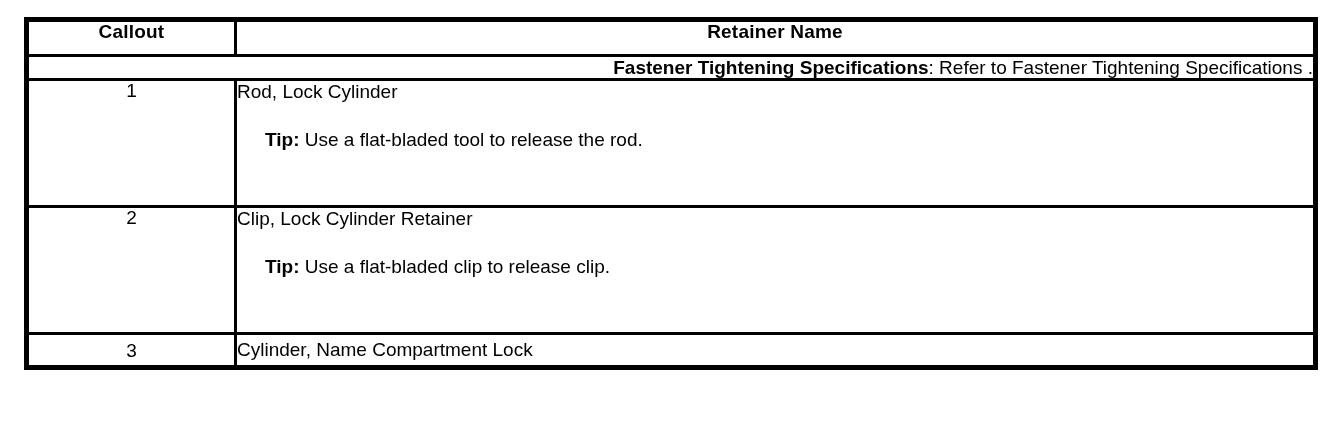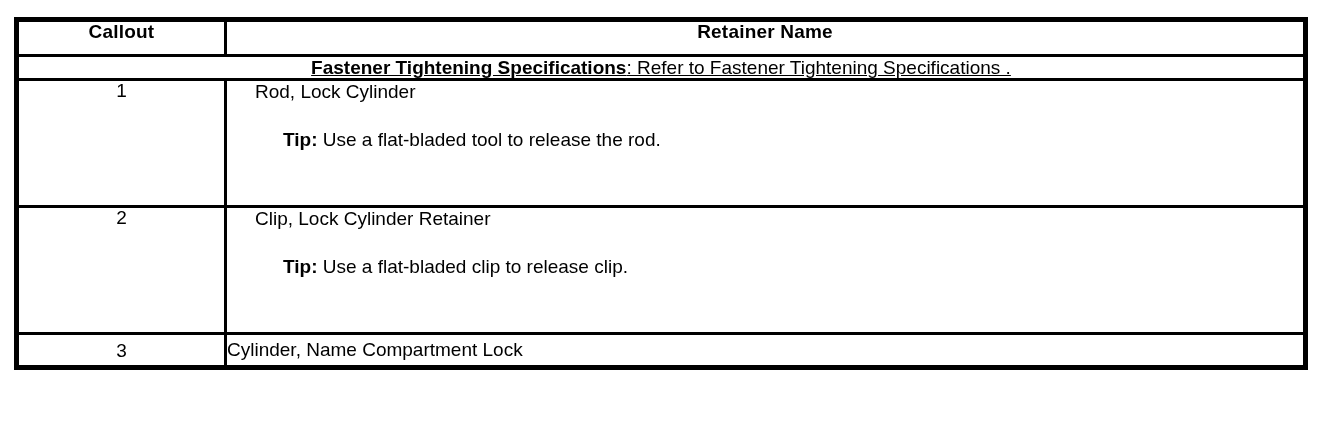--- a/index.html
+++ b/index.html
@@ -16,21 +16,21 @@
     overflow: hidden;
   }
   .page {
     position: relative;
     width: 1328px;
     height: 442px;
     background: #ffffff;
   }
   .callout-table {
     position: absolute;
-    left: 14px;
+    left: 24px;
     top: 17px;
     width: 1289px;
     border-collapse: collapse;
     table-layout: fixed;
     background: #b91c1c;
   }
   .callout-table col.col-callout { width: 209px; }
   .callout-table col.col-component { width: 1080px; }
 
   .callout-table td,
@@ -56,23 +56,22 @@
     letter-spacing: 0.2px;
   }
 
   .spec-cell {
     border-top: 4px solid #000000;
     border-bottom: 5px solid #000000;
     font-size: 19px;
     line-height: 21px;
     padding: 6px 0 6px 8px;
     vertical-align: middle;
-    text-align: center;
+    text-align: right;
     white-space: nowrap;
-    text-decoration: underline;
   }
   .spec-cell .lead {
     font-weight: bold;
   }
 
   .num-cell {
     text-align: center;
     vertical-align: middle;
     font-size: 19px;
     line-height: 19px;
@@ -98,21 +97,20 @@
   .row-short .desc-cell {
     vertical-align: middle;
     padding-top: 0;
     padding-bottom: 0;
   }
   .row-short .num-cell {
     vertical-align: middle;
   }
   .desc-line {
     display: block;
-    margin-left: 28px;
   }
   .desc-gap {
     display: block;
     height: 26px;
   }
   .tip-label {
     font-weight: bold;
     padding-left: 28px;
   }
 </style>

